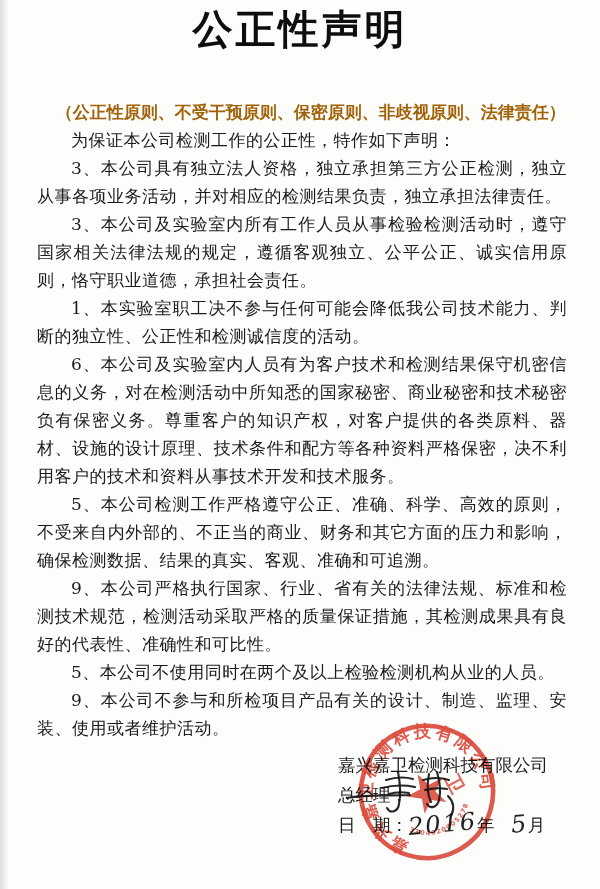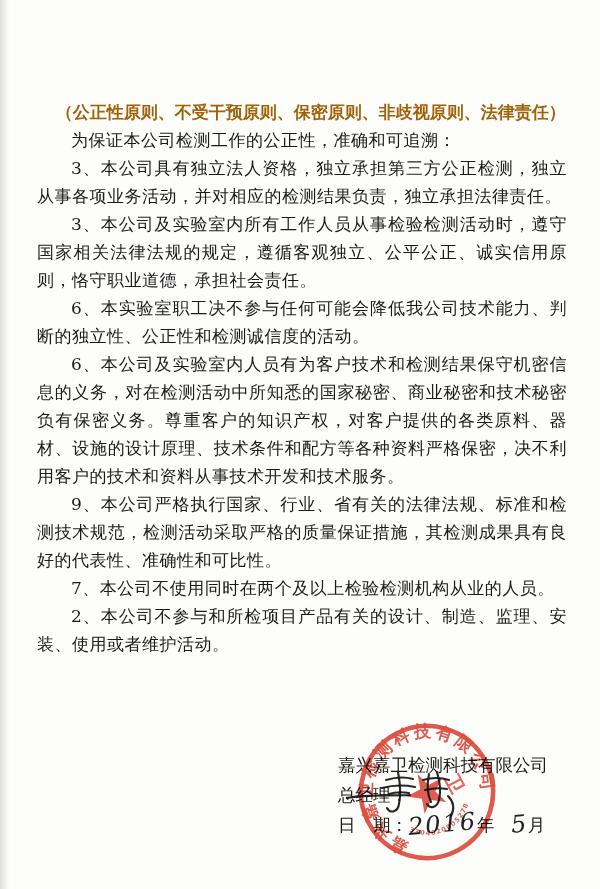--- a/index.html
+++ b/index.html
@@ -75,31 +75,33 @@
     width:140px; height:55px;
     z-index:4;
     pointer-events:none;
   }
 </style>
 </head>
 <body>
 
 <div class="page">
 
+  <h1 class="title">公正性声明</h1>
 
   <div class="content">
     <p class="subtitle">（公正性原则、不受干预原则、保密原则、非歧视原则、法律责任）</p>
-    <p class="intro">为保证本公司检测工作的公正性，准确和可追溯：</p>
+    <p class="intro">为保证本公司检测工作的公正性，特作如下声明：</p>
     <p class="para">3、本公司具有独立法人资格，独立承担第三方公正检测，独立从事各项业务活动，并对相应的检测结果负责，独立承担法律责任。</p>
     <p class="para">3、本公司及实验室内所有工作人员从事检验检测活动时，遵守国家相关法律法规的规定，遵循客观独立、公平公正、诚实信用原则，恪守职业道德，承担社会责任。</p>
-    <p class="para">6、本实验室职工决不参与任何可能会降低我公司技术能力、判断的独立性、公正性和检测诚信度的活动。</p>
+    <p class="para">1、本实验室职工决不参与任何可能会降低我公司技术能力、判断的独立性、公正性和检测诚信度的活动。</p>
     <p class="para">6、本公司及实验室内人员有为客户技术和检测结果保守机密信息的义务，对在检测活动中所知悉的国家秘密、商业秘密和技术秘密负有保密义务。尊重客户的知识产权，对客户提供的各类原料、器材、设施的设计原理、技术条件和配方等各种资料严格保密，决不利用客户的技术和资料从事技术开发和技术服务。</p>
+    <p class="para">5、本公司检测工作严格遵守公正、准确、科学、高效的原则，不受来自内外部的、不正当的商业、财务和其它方面的压力和影响，确保检测数据、结果的真实、客观、准确和可追溯。</p>
     <p class="para">9、本公司严格执行国家、行业、省有关的法律法规、标准和检测技术规范，检测活动采取严格的质量保证措施，其检测成果具有良好的代表性、准确性和可比性。</p>
-    <p class="para">7、本公司不使用同时在两个及以上检验检测机构从业的人员。</p>
-    <p class="para">2、本公司不参与和所检项目产品有关的设计、制造、监理、安装、使用或者维护活动。</p>
+    <p class="para">5、本公司不使用同时在两个及以上检验检测机构从业的人员。</p>
+    <p class="para">9、本公司不参与和所检项目产品有关的设计、制造、监理、安装、使用或者维护活动。</p>
   </div>
 
   <div class="signoff">
     <div class="row">嘉兴嘉卫检测科技有限公司</div>
     <div class="row">
       <span>总经理：</span>
     </div>
     <div class="row">
       <span>日　期：</span><span class="hand">2016</span><span>年</span><span class="hand month">5</span><span>月</span>
     </div>

